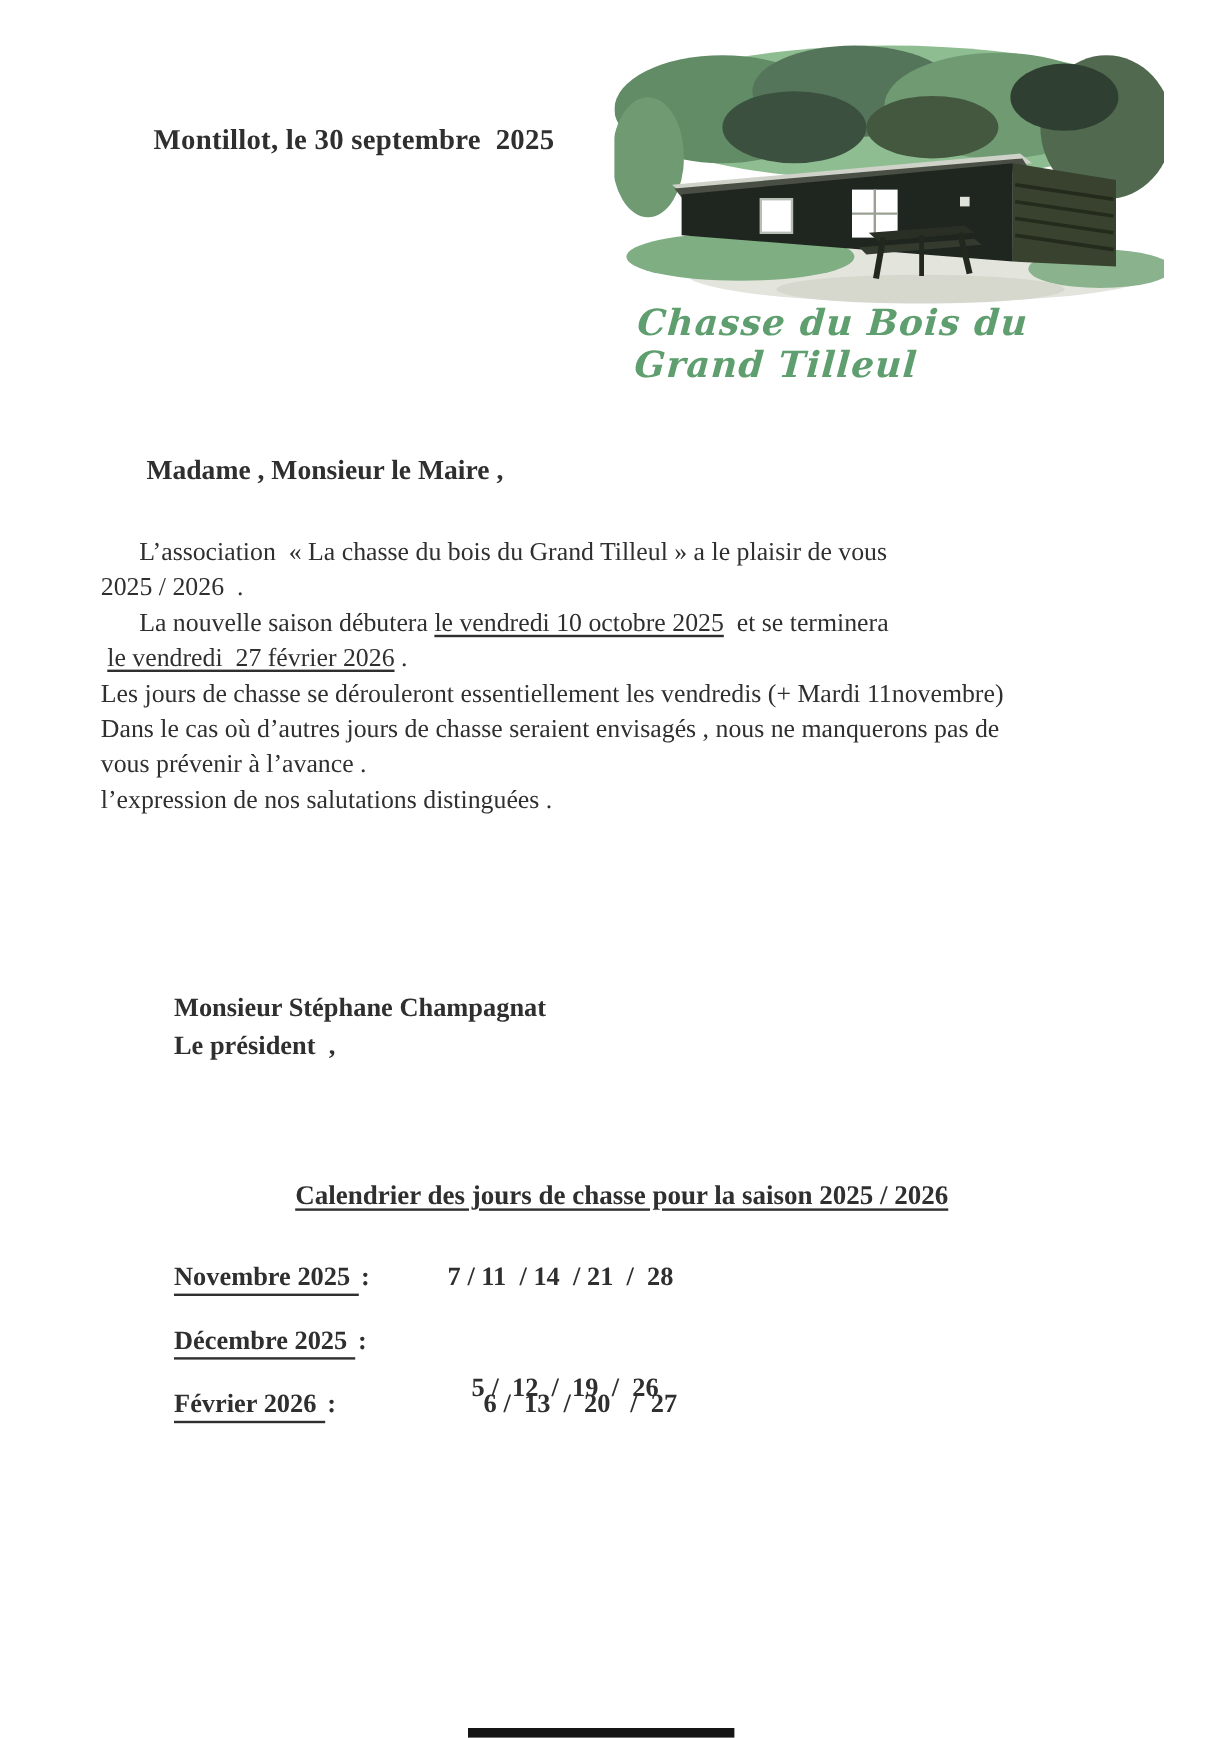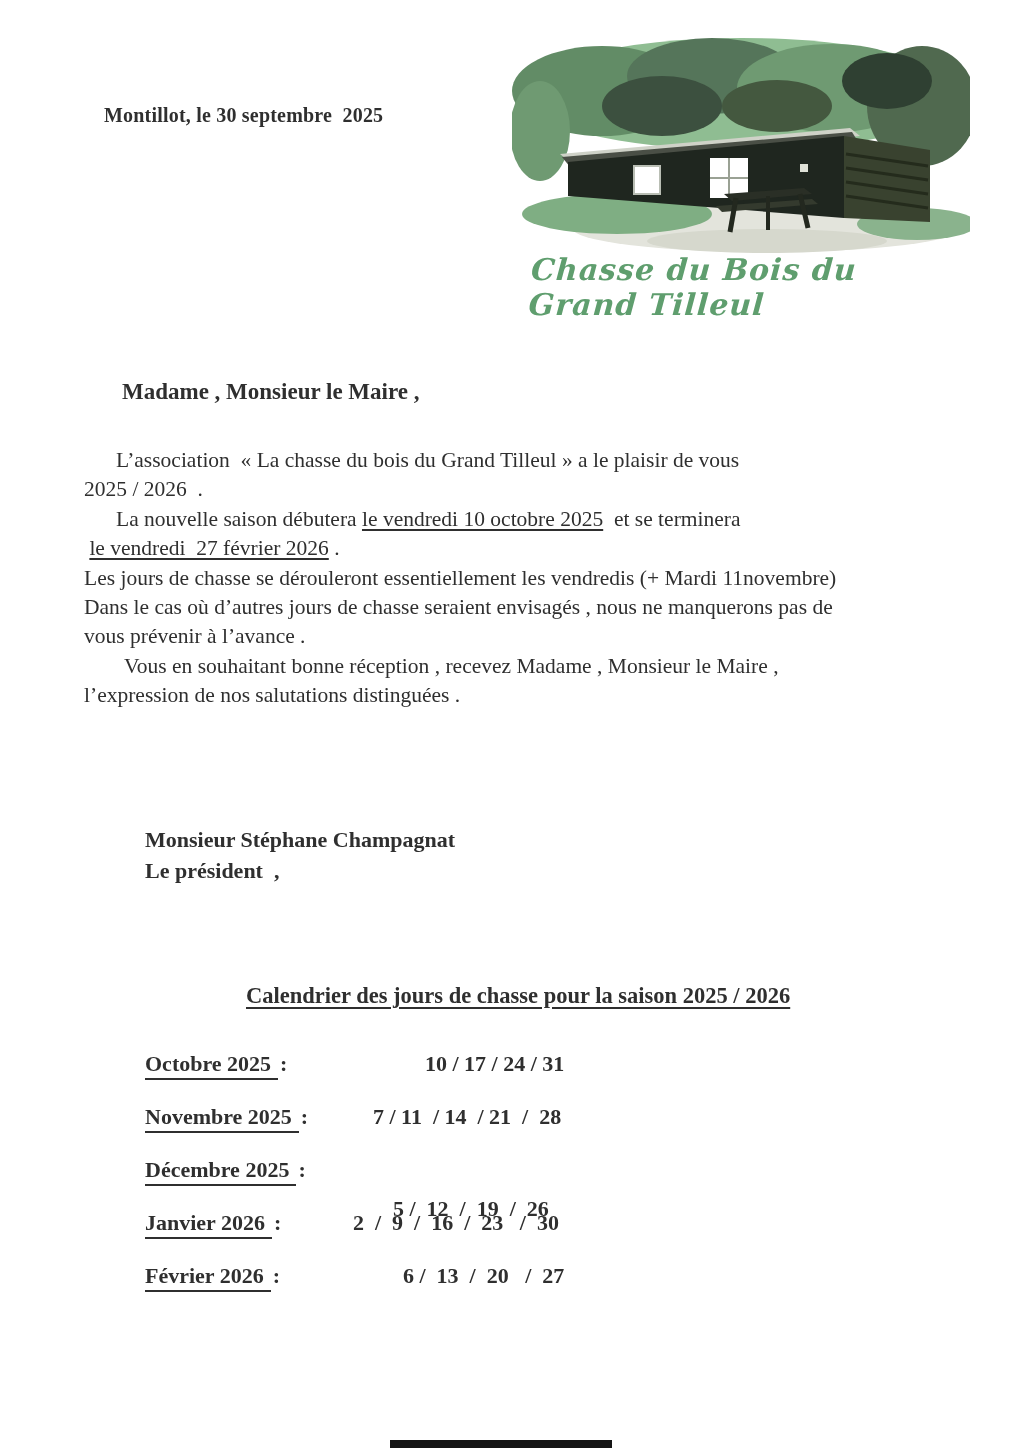--- a/index.html
+++ b/index.html
@@ -3,21 +3,21 @@
 <meta charset="utf-8">
 <style>
   html,body{margin:0;padding:0;}
   body{
     width:1024px;height:1448px;position:relative;background:#ffffff;
     font-family:"Liberation Serif", serif;color:#2f2f2f;overflow:hidden;
   }
   .abs{position:absolute;}
   .pre{white-space:pre-wrap;}
   .dateline{
-    left:104px;top:104px;font-size:20px;font-weight:bold;letter-spacing:.2px;font-family:Liberation Serif, serif;
+    left:128px;top:104px;font-size:24px;font-weight:bold;letter-spacing:.2px;font-family:Liberation Serif, serif;
   }
   .photo-wrap{left:512px;top:36px;width:458px;height:218px;}
   .caption{
     left:530px;top:252px;width:445px;font-size:30px;font-style:italic;font-weight:bold;
     color:#5f9e6e;font-family:"DejaVu Serif", serif;letter-spacing:1px;transform:skewX(-4deg);
   }
   .salutation{left:122px;top:379px;font-size:23px;font-weight:bold;}
   .body-block{left:84px;top:446px;width:900px;font-size:21.5px;font-weight:normal;line-height:29.4px;}
   .line{white-space:pre-wrap;}
   .ind1{text-indent:32px;}
@@ -104,47 +104,38 @@
   <div class="line ind1">L’association  « La chasse du bois du Grand Tilleul » a le plaisir de vous</div>
   <div class="line">2025 / 2026  .</div>
 
   <div class="line ind1"><span class="pre">La nouvelle saison débutera </span><span class="uline pre">le vendredi 10 octobre 2025</span><span class="pre">  et se terminera</span></div>
   <div class="line"><span class="pre"> </span><span class="uline pre">le vendredi  27 février 2026</span><span class="pre"> .</span></div>
 
   <div class="line">Les jours de chasse se dérouleront essentiellement les vendredis (+ Mardi 11novembre)</div>
   <div class="line">Dans le cas où d’autres jours de chasse seraient envisagés , nous ne manquerons pas de</div>
   <div class="line">vous prévenir à l’avance .</div>
 
-  <div class="line ind2">Vous en souhaitant bonne réception , recevez Madame , Monsieur le Maire ,</div>
   <div class="line">l’expression de nos salutations distinguées .</div>
 </div>
 
 <div class="abs sig-block">
   <div class="line pre">Monsieur Stéphane Champagnat</div>
   <div class="line pre">Le président  ,</div>
 </div>
 
 <div class="abs cal-title pre">Calendrier des jours de chasse pour la saison 2025 / 2026</div>
 
 <div class="abs cal-rows">
-  <div class="cal-row r0">
-    <span class="cal-label pre">Octobre 2025</span><span class="cal-colon">:</span>
-    <span class="cal-dates">10 / 17 / 24 / 31</span>
-  </div>
   <div class="cal-row r1">
     <span class="cal-label pre">Novembre 2025</span><span class="cal-colon">:</span>
     <span class="cal-dates">7 / 11  / 14  / 21  /  28</span>
   </div>
   <div class="cal-row r2">
     <span class="cal-label pre">Décembre 2025</span><span class="cal-colon">:</span>
     <span class="cal-dates">5 /  12  /  19  /  26</span>
-  </div>
-  <div class="cal-row r3">
-    <span class="cal-label pre">Janvier 2026</span><span class="cal-colon">:</span>
-    <span class="cal-dates">2  /  9  /  16  /  23   /  30</span>
   </div>
   <div class="cal-row r4">
     <span class="cal-label pre">Février 2026</span><span class="cal-colon">:</span>
     <span class="cal-dates">6 /  13  /  20   /  27</span>
   </div>
 </div>
 
 <div class="abs scan-bar"></div>
 
 </body></html>

